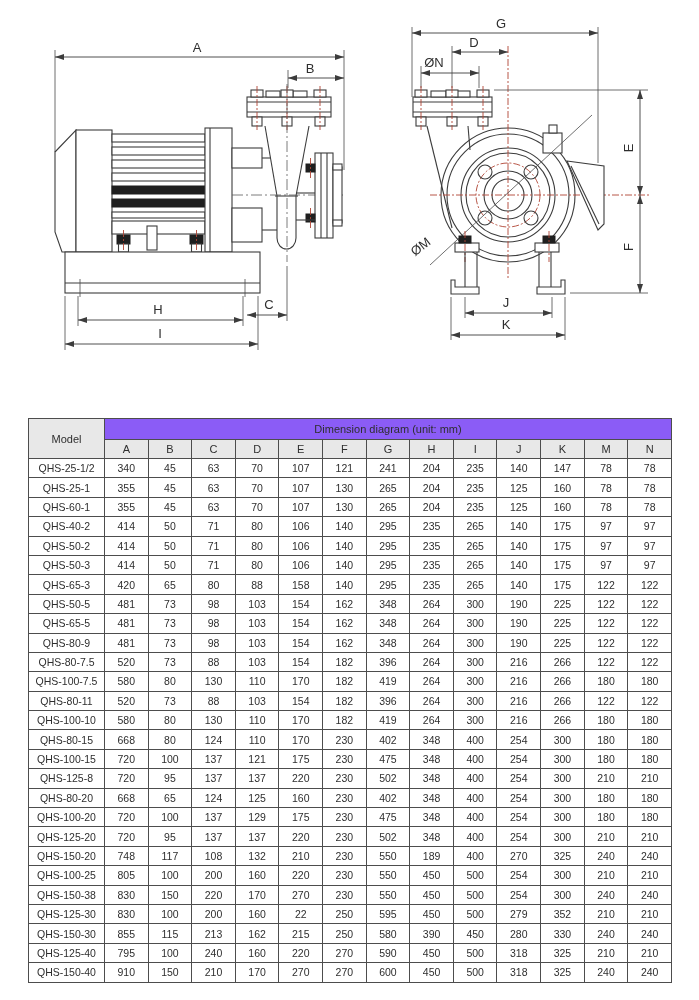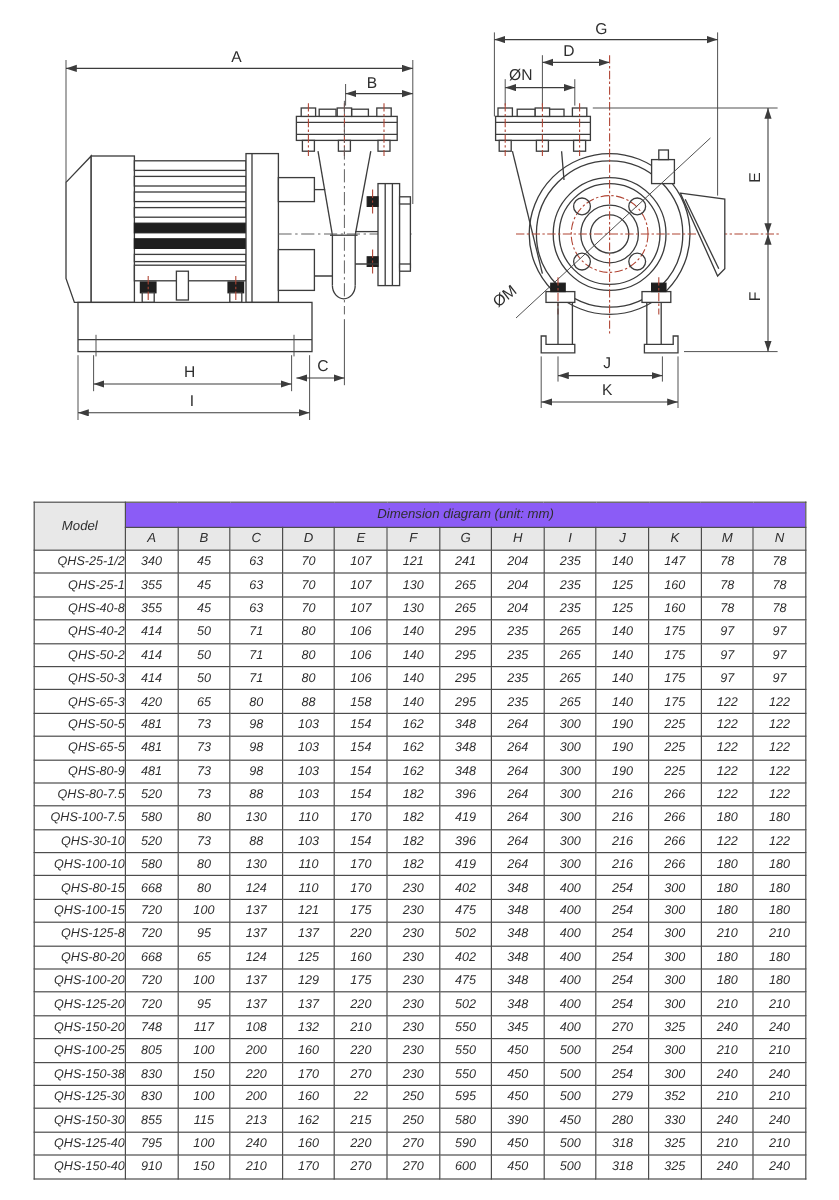--- a/index.html
+++ b/index.html
@@ -13,27 +13,27 @@
   .solid{stroke:#1f1f1f;stroke-width:1;fill:#1f1f1f;}
   .dim{stroke:#3c3c3c;stroke-width:0.9;fill:none;}
   .ext{stroke:#4a4a4a;stroke-width:0.8;fill:none;}
   .cline{stroke:#5a5a5a;stroke-width:0.8;fill:none;stroke-dasharray:11 3 2 3;}
   .redc{stroke:#b04433;stroke-width:0.9;fill:none;stroke-dasharray:7 2 2 2;}
   .dimtxt{font-family:"Liberation Sans",sans-serif;font-size:13px;fill:#2e2e2e;}
 
   
   table.dims{position:absolute;left:28px;top:418px;width:644px;
              border-collapse:collapse;table-layout:fixed;
-             font-family:"Liberation Sans",sans-serif;color:#2e2e2e;font-style:italic;}
+             font-family:"Liberation Sans",sans-serif;color:#2e2e2e;}
   table.dims th, table.dims td{border:1px solid #4d4d4d;font-weight:normal;
              padding:0;white-space:nowrap;overflow:hidden;}
   th.grouph{background:#8b5cf6;height:20px;font-size:11px;}
   th.modelh{background:#e8e8e8;font-size:11px;}
   th.colh{background:#e8e8e8;height:18px;font-size:11px;border-bottom:2px solid #3a3a3a;}
-  td.modelc{text-align:right;padding-left:7px;font-size:10.5px;height:18.4px;background:#fff;margin-left:21px;}
+  td.modelc{text-align:center;padding-left:7px;font-size:10.5px;height:18.4px;background:#fff;margin-left:21px;}
   td.valc{text-align:center;font-size:10.5px;height:18.4px;background:#fff;}
 </style>
 </head>
 <body>
 
 <div class="page">
 
   <svg class="drawing" width="699" height="412" viewBox="0 0 699 412">
     <defs>
       <marker id="arr" markerUnits="userSpaceOnUse" markerWidth="10" markerHeight="7" refX="9" refY="3" orient="auto-start-reverse">
@@ -299,21 +299,21 @@
           <td class="valc">130</td>
           <td class="valc">265</td>
           <td class="valc">204</td>
           <td class="valc">235</td>
           <td class="valc">125</td>
           <td class="valc">160</td>
           <td class="valc">78</td>
           <td class="valc">78</td>
         </tr>
         <tr>
-          <td class="modelc">QHS-40-8</td>
+          <td class="modelc">QHS-60-1</td>
           <td class="valc">355</td>
           <td class="valc">45</td>
           <td class="valc">63</td>
           <td class="valc">70</td>
           <td class="valc">107</td>
           <td class="valc">130</td>
           <td class="valc">265</td>
           <td class="valc">204</td>
           <td class="valc">235</td>
           <td class="valc">125</td>
@@ -459,21 +459,21 @@
           <td class="valc">182</td>
           <td class="valc">419</td>
           <td class="valc">264</td>
           <td class="valc">300</td>
           <td class="valc">216</td>
           <td class="valc">266</td>
           <td class="valc">180</td>
           <td class="valc">180</td>
         </tr>
         <tr>
-          <td class="modelc">QHS-30-10</td>
+          <td class="modelc">QHS-80-11</td>
           <td class="valc">520</td>
           <td class="valc">73</td>
           <td class="valc">88</td>
           <td class="valc">103</td>
           <td class="valc">154</td>
           <td class="valc">182</td>
           <td class="valc">396</td>
           <td class="valc">264</td>
           <td class="valc">300</td>
           <td class="valc">216</td>
@@ -595,21 +595,21 @@
         </tr>
         <tr>
           <td class="modelc">QHS-150-20</td>
           <td class="valc">748</td>
           <td class="valc">117</td>
           <td class="valc">108</td>
           <td class="valc">132</td>
           <td class="valc">210</td>
           <td class="valc">230</td>
           <td class="valc">550</td>
-          <td class="valc">345</td>
+          <td class="valc">189</td>
           <td class="valc">400</td>
           <td class="valc">270</td>
           <td class="valc">325</td>
           <td class="valc">240</td>
           <td class="valc">240</td>
         </tr>
         <tr>
           <td class="modelc">QHS-100-25</td>
           <td class="valc">805</td>
           <td class="valc">100</td>

